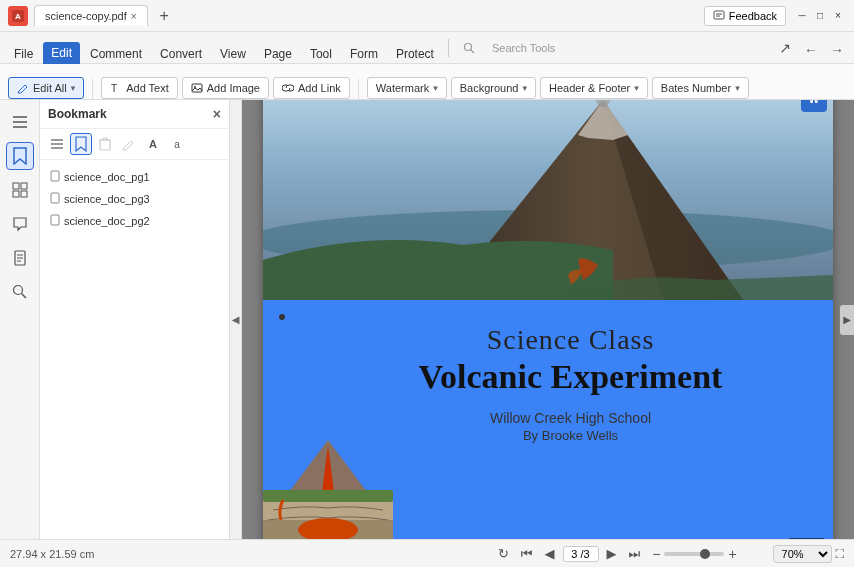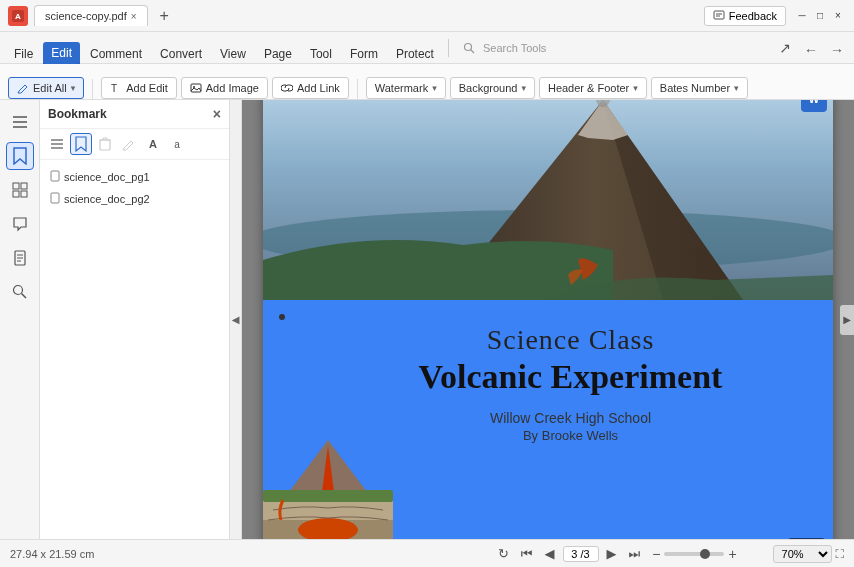--- a/index.html
+++ b/index.html
@@ -83,21 +83,21 @@
     }
     .menu-item.active {
       background: #2d6bcd;
       color: white;
       border-bottom: 2px solid #1a4fa0;
     }
     .menu-separator {
       width: 1px; height: 18px; background: #ccc; margin: 0 4px;
     }
     .search-tools {
-      display: flex; align-items: center; gap: 8px;
+      display: flex; align-items: center; gap: 17px;
       padding: 3px 8px; color: #999; font-size: 11px;
     }
     .menu-bar-right {
       margin-left: auto; display: flex; align-items: center; gap: 4px;
     }
     .menu-bar-btn {
       width: 22px; height: 22px;
       display: flex; align-items: center; justify-content: center;
       cursor: pointer; color: #555; font-size: 14px; border-radius: 3px;
     }
@@ -429,21 +429,21 @@
       <path d="M2 9 L8 3 L10 5 L4 11 L1 11 Z" fill="none" stroke="#2d6bcd" stroke-width="1"></path>
     </svg>
     <span>Edit All</span>
     <span class="toolbar-arrow">▾</span>
   </div>
   <div class="toolbar-divider"></div>
   <div class="toolbar-btn">
     <svg width="12" height="12" viewBox="0 0 12 12">
       <text x="1" y="10" font-size="10" fill="#333">T</text>
     </svg>
-    <span>Add Edit</span>
+    <span>Add Text</span>
   </div>
   <div class="toolbar-btn">
     <svg width="12" height="12" viewBox="0 0 12 12">
       <rect x="1" y="2" width="10" height="8" rx="1" fill="none" stroke="#333" stroke-width="1"></rect>
       <circle cx="4" cy="5" r="1" fill="#333"></circle>
       <path d="M1 9 L4 6 L7 8 L9 6 L11 9" fill="none" stroke="#333" stroke-width="1"></path>
     </svg>
     <span>Add Image</span>
   </div>
   <div class="toolbar-btn">
@@ -556,20 +556,28 @@
       </div>
     </div>
     <div class="bookmark-list">
       <div class="bookmark-item">
         <span class="bm-icon">
           <svg width="10" height="12" viewBox="0 0 10 12">
             <rect x="1" y="1" width="8" height="10" rx="1" fill="none" stroke="#888" stroke-width="1"></rect>
           </svg>
         </span>
         <span>science_doc_pg1</span>
+      </div>
+      <div class="bookmark-item">
+        <span class="bm-icon">
+          <svg width="10" height="12" viewBox="0 0 10 12">
+            <rect x="1" y="1" width="8" height="10" rx="1" fill="none" stroke="#888" stroke-width="1"></rect>
+          </svg>
+        </span>
+        <span>science_doc_pg3</span>
       </div>
       <div class="bookmark-item">
         <span class="bm-icon">
           <svg width="10" height="12" viewBox="0 0 10 12">
             <rect x="1" y="1" width="8" height="10" rx="1" fill="none" stroke="#888" stroke-width="1"></rect>
           </svg>
         </span>
         <span>science_doc_pg2</span>
       </div>
     </div>

